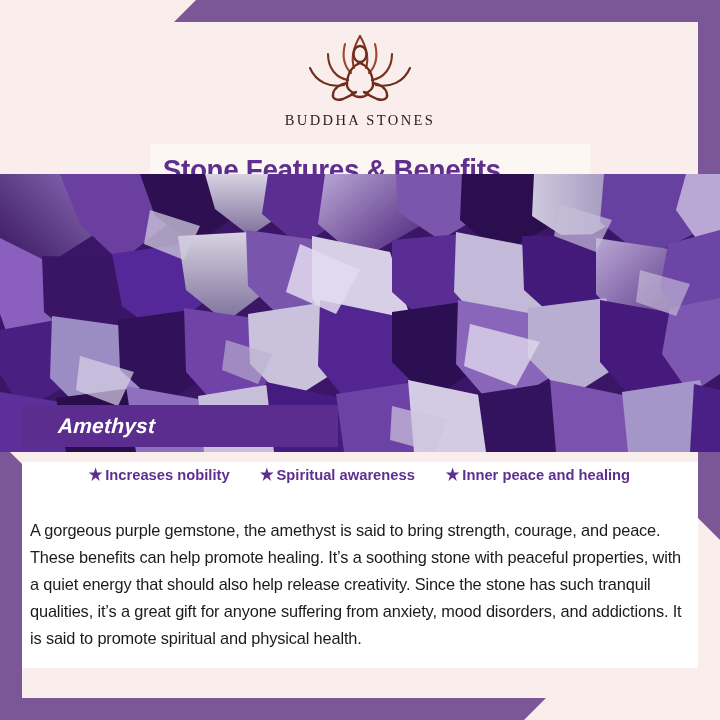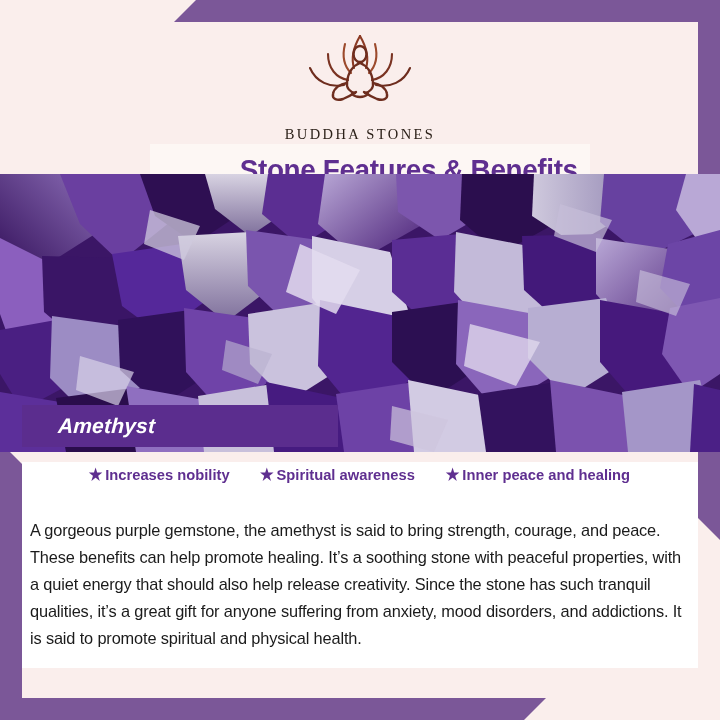--- a/index.html
+++ b/index.html
@@ -55,36 +55,36 @@
   }
   .logo-wrap {
     position: absolute;
     left: 0; right: 0; top: 6px;
     display: flex;
     flex-direction: column;
     align-items: center;
   }
   .logo-mark { display: block; }
   .brand-name {
-    margin-top: 16px;
+    margin-top: 2px;
     font-family: "Liberation Serif", serif;
     font-size: 14.5px;
     letter-spacing: 2.4px;
     color: #2b2018;
     white-space: nowrap;
   }
 
   .title-band {
     position: absolute;
     left: 128px; top: 122px;
     width: 440px; height: 52px;
     background: #fdf7f4;
     display: flex;
     align-items: center;
-    justify-content: flex-end;
+    justify-content: flex-start;
   }
   .title-text {
     font-size: 30px;
     font-weight: bold;
     color: #5f2f90;
     letter-spacing: -0.4px;
     transform: scaleX(0.93);
     white-space: nowrap;
   }
 

